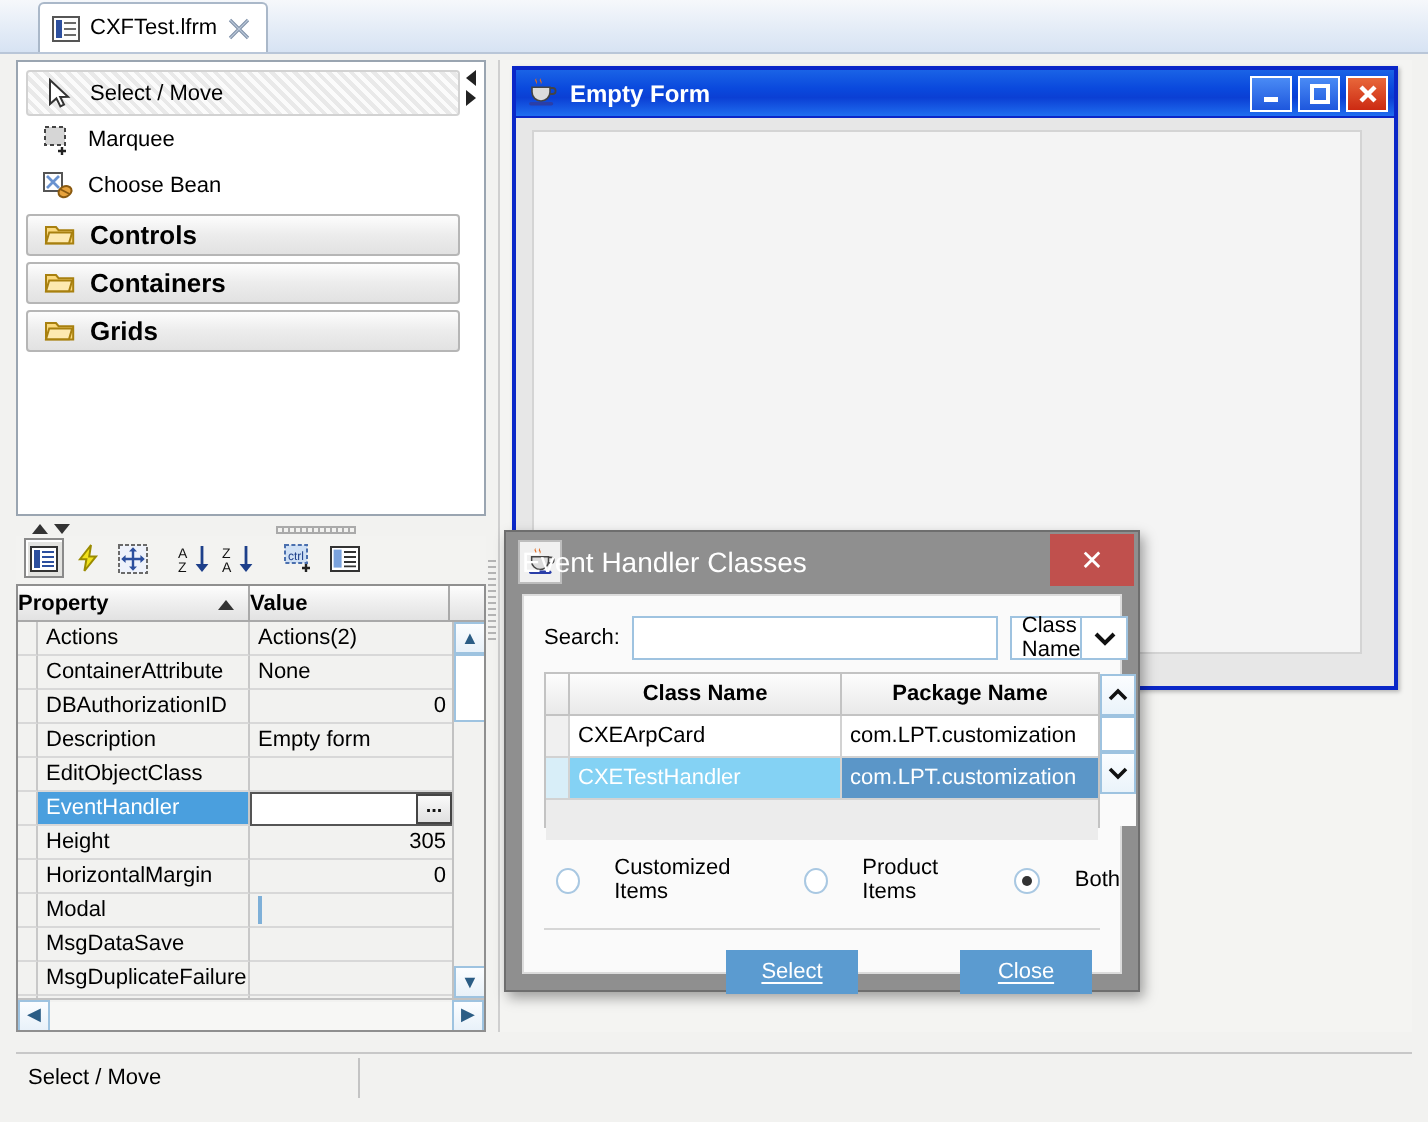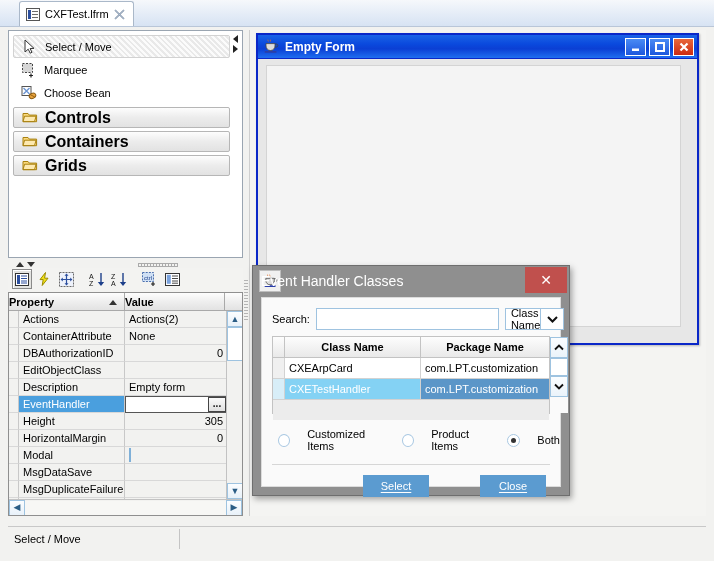--- a/index.html
+++ b/index.html
@@ -63,21 +63,21 @@
   }
   .pal-item.selected {
     background-image:
       repeating-linear-gradient(45deg,#e9e9e9 0 2px,#fbfbfb 2px 4px);
     border: 1px solid #d2d2d2;
     border-radius: 2px;
   }
   .pal-group {
     height: 21px; margin: 3px 0; display:flex; align-items:center; gap:7px;
     padding-left: 8px;
-    font-size: 16px; font-weight: bold; color: #000;
+    font-size: 13px; font-weight: bold; color: #000;
     background: linear-gradient(to bottom,#fdfdfd 0%, #ececec 50%, #e2e2e2 100%);
     border: 1px solid #b6b6b6;
     border-radius: 2px;
     box-sizing:border-box;
   }
   .pal-scroll-right {
     position:absolute; right:2px; top:2px; width:9px; height:222px;
   }
   .arrow-left, .arrow-right {
     width:0;height:0;margin:2px auto;
@@ -515,27 +515,27 @@
         <div class="nm">ContainerAttribute</div>
         <div class="vl">None</div>
       </div>
       <div class="pg-row">
         <div class="gut"></div>
         <div class="nm">DBAuthorizationID</div>
         <div class="vl num">0</div>
       </div>
       <div class="pg-row">
         <div class="gut"></div>
+        <div class="nm">Description</div>
+        <div class="vl">Empty form</div>
+      </div>
+      <div class="pg-row">
+        <div class="gut"></div>
         <div class="nm">EditObjectClass</div>
         <div class="vl"></div>
-      </div>
-      <div class="pg-row">
-        <div class="gut"></div>
-        <div class="nm">Description</div>
-        <div class="vl">Empty form</div>
       </div>
       <div class="pg-row sel">
         <div class="gut"></div>
         <div class="nm">EventHandler</div>
         <div class="vl">
           <span class="ellipsis-btn">...</span>
         </div>
       </div>
       <div class="pg-row">
         <div class="gut"></div>

